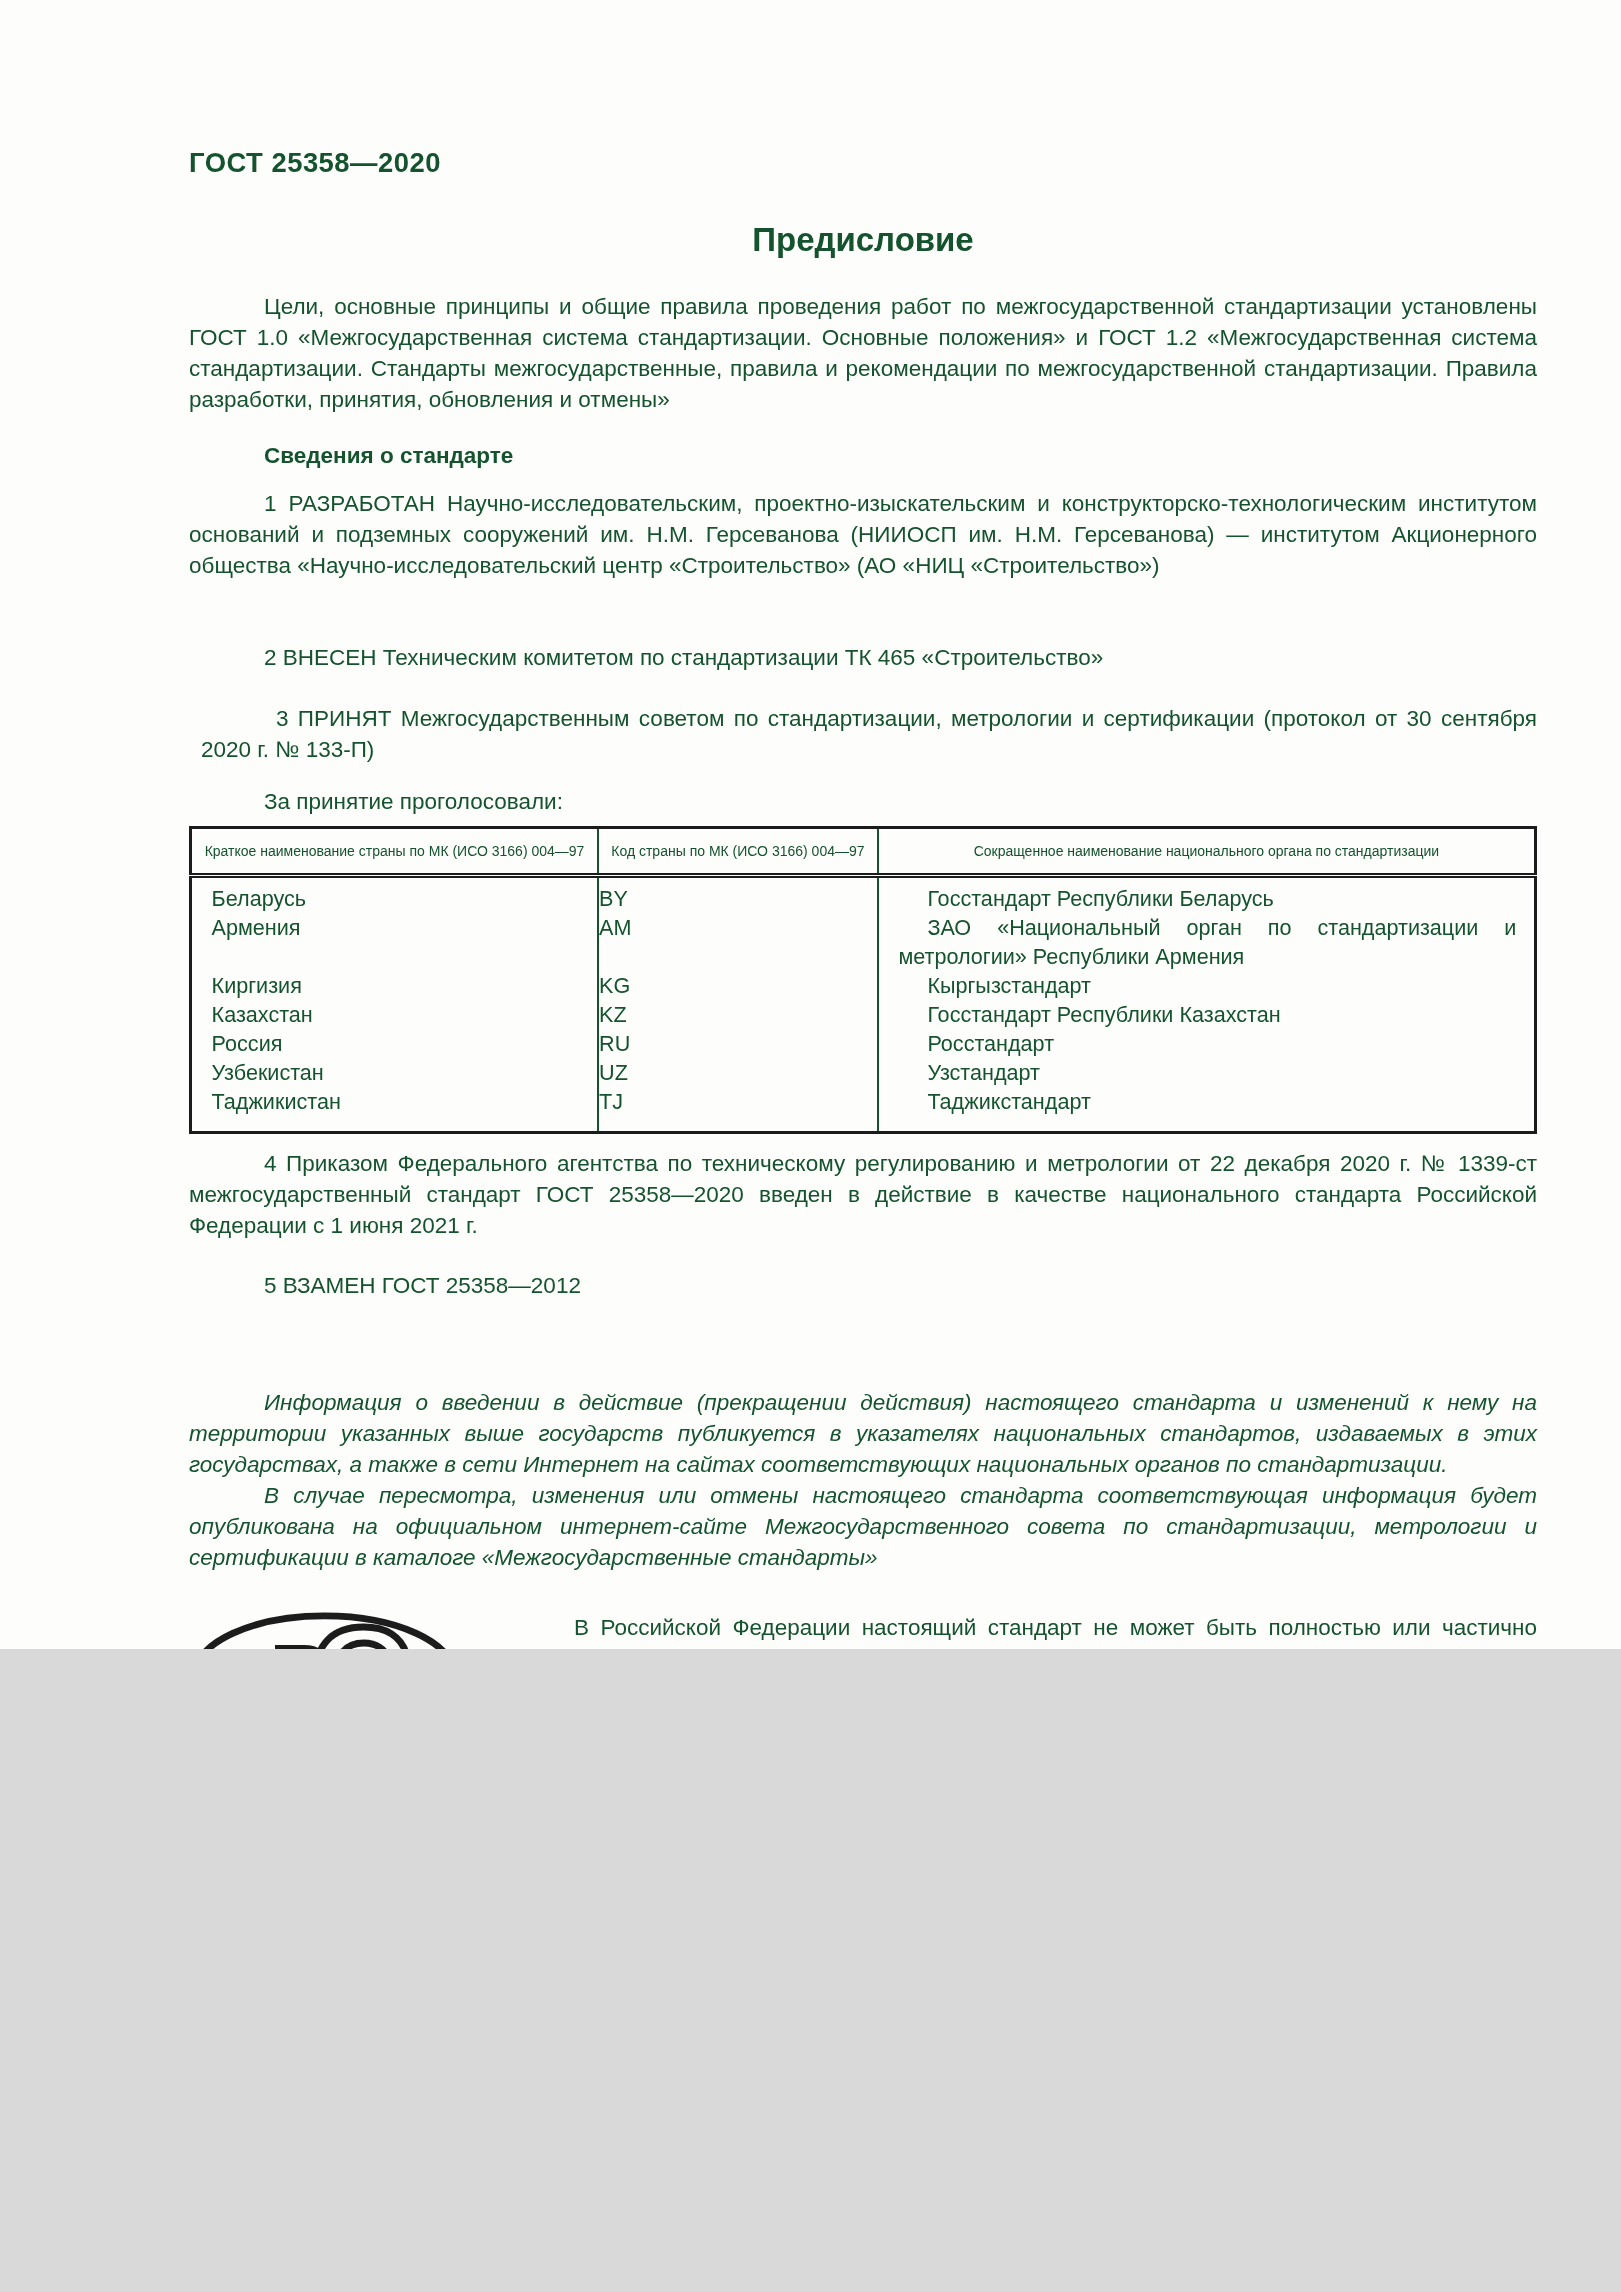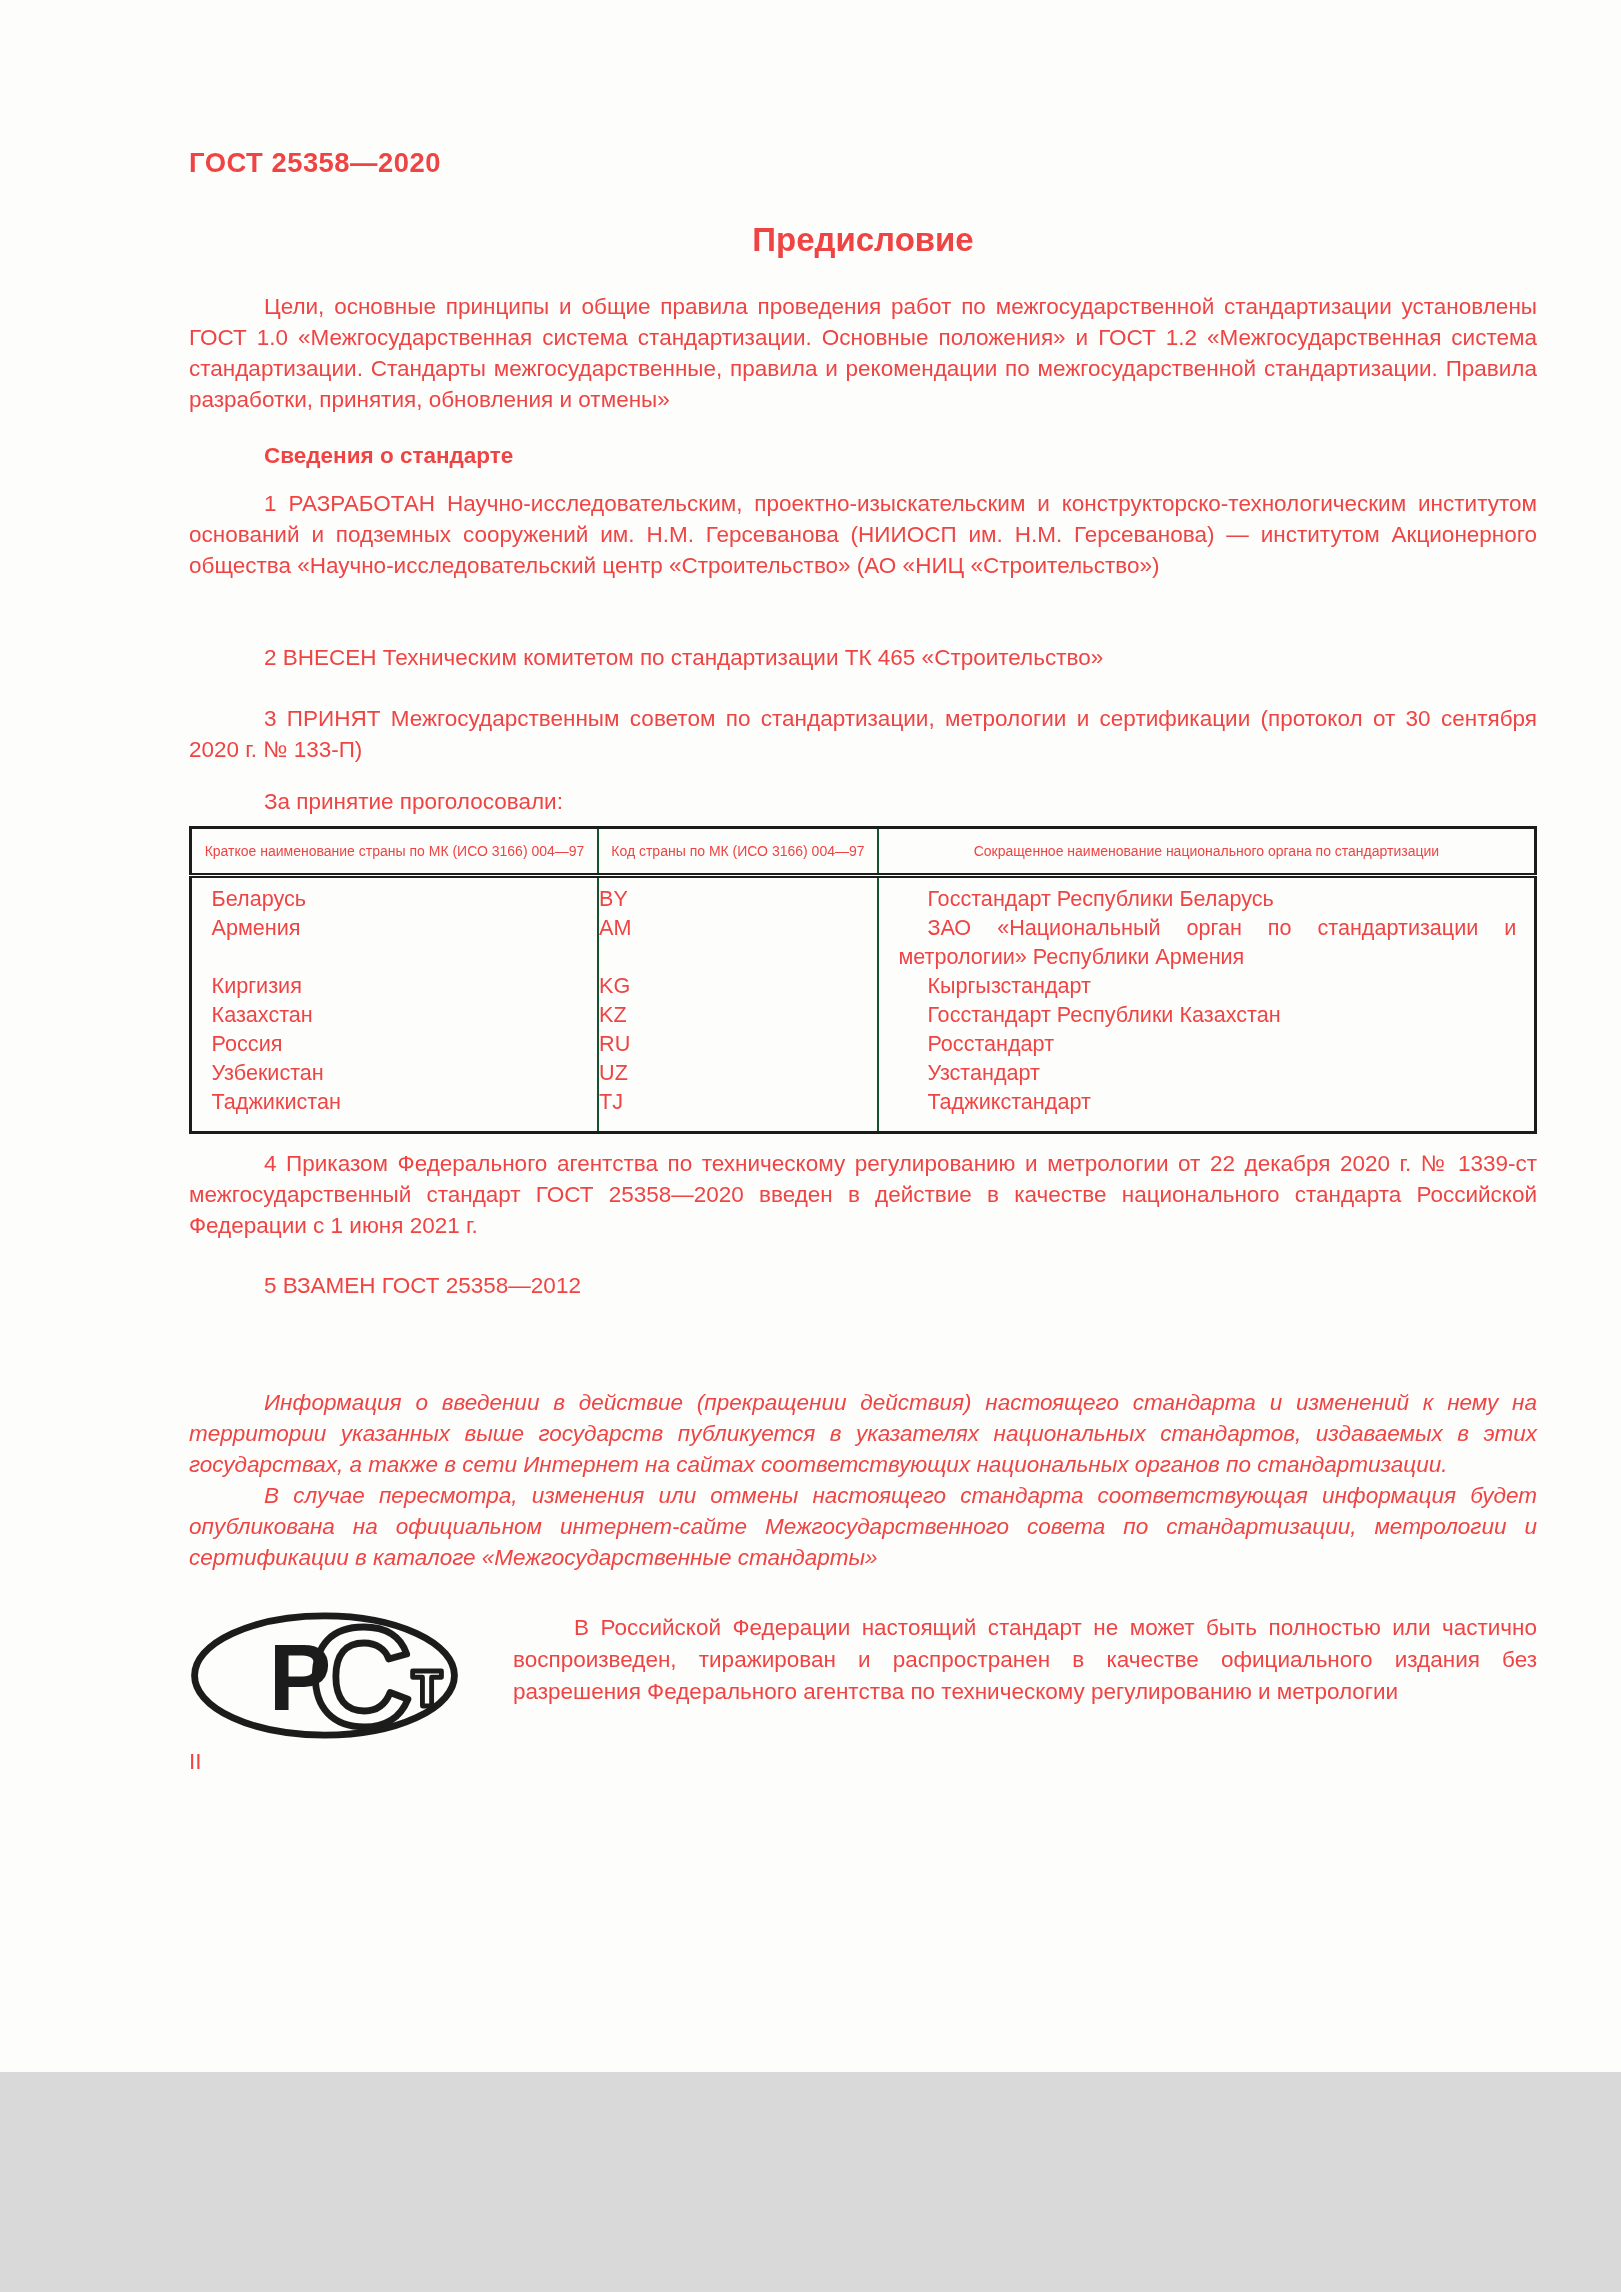--- a/index.html
+++ b/index.html
@@ -1,25 +1,25 @@
 <!DOCTYPE html>
 <html><head>
 <meta charset="utf-8">
 <style>
   html, body { margin: 0; padding: 0; background: #d9d9d9; }
   .page {
     position: relative;
     width: 1621px;
-    height: 2072px;
+    height: 1649px;
     margin: 0 auto;
     background: #fdfdfb;
     box-sizing: border-box;
     padding: 147px 84px 0 189px;
     font-family: "Liberation Sans", sans-serif;
-    color: #ef4444;
+    color: #14532d;
     overflow: hidden;
   }
   .doc-header {
     font-size: 27.4px;
     line-height: 32px;
     font-weight: bold;
     letter-spacing: 0.5px;
   }
   .title {
     font-size: 33px;
@@ -38,21 +38,21 @@
   .intro { margin-top: 35px; }
   .info-heading {
     font-size: 22.5px;
     line-height: 31px;
     font-weight: bold;
     text-indent: 75px;
     margin: 24.5px 0 0 0;
   }
   .item-1 { margin-top: 17.6px; }
   .item-2 { margin-top: 61px; }
-  .item-3 { margin-top: 30px; }
+  .item-3 { margin-top: 30px; margin-left: 12px; }
   .vote-label { margin-top: 20.6px; text-align: left; }
   .vote-table {
     margin-top: 9.8px;
     width: 100%;
     table-layout: fixed;
     border-collapse: collapse;
     border: 3.9px solid #1c1c1c;
   }
   .vote-table th {
     font-size: 14px;

